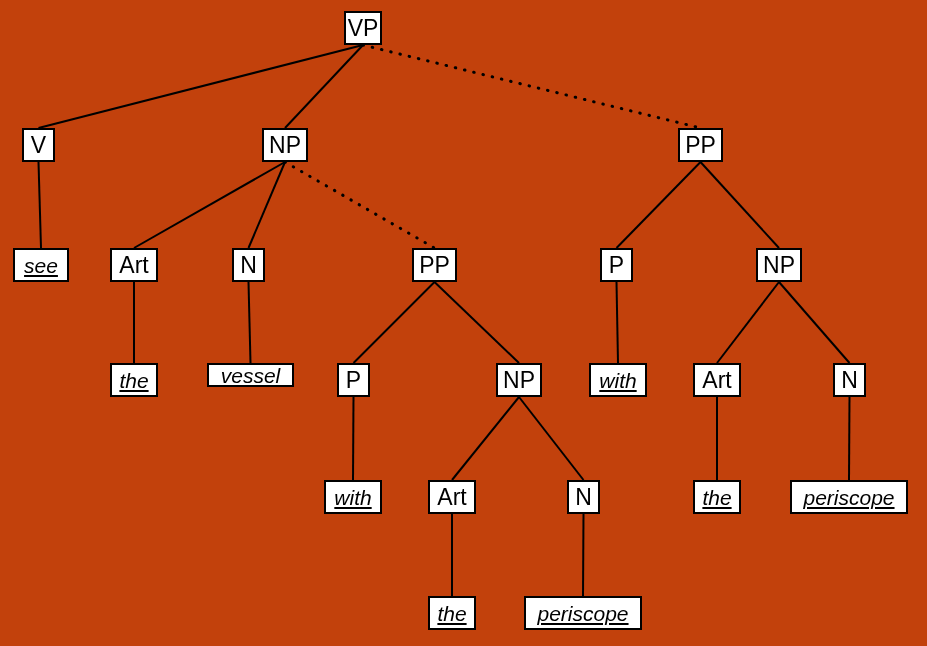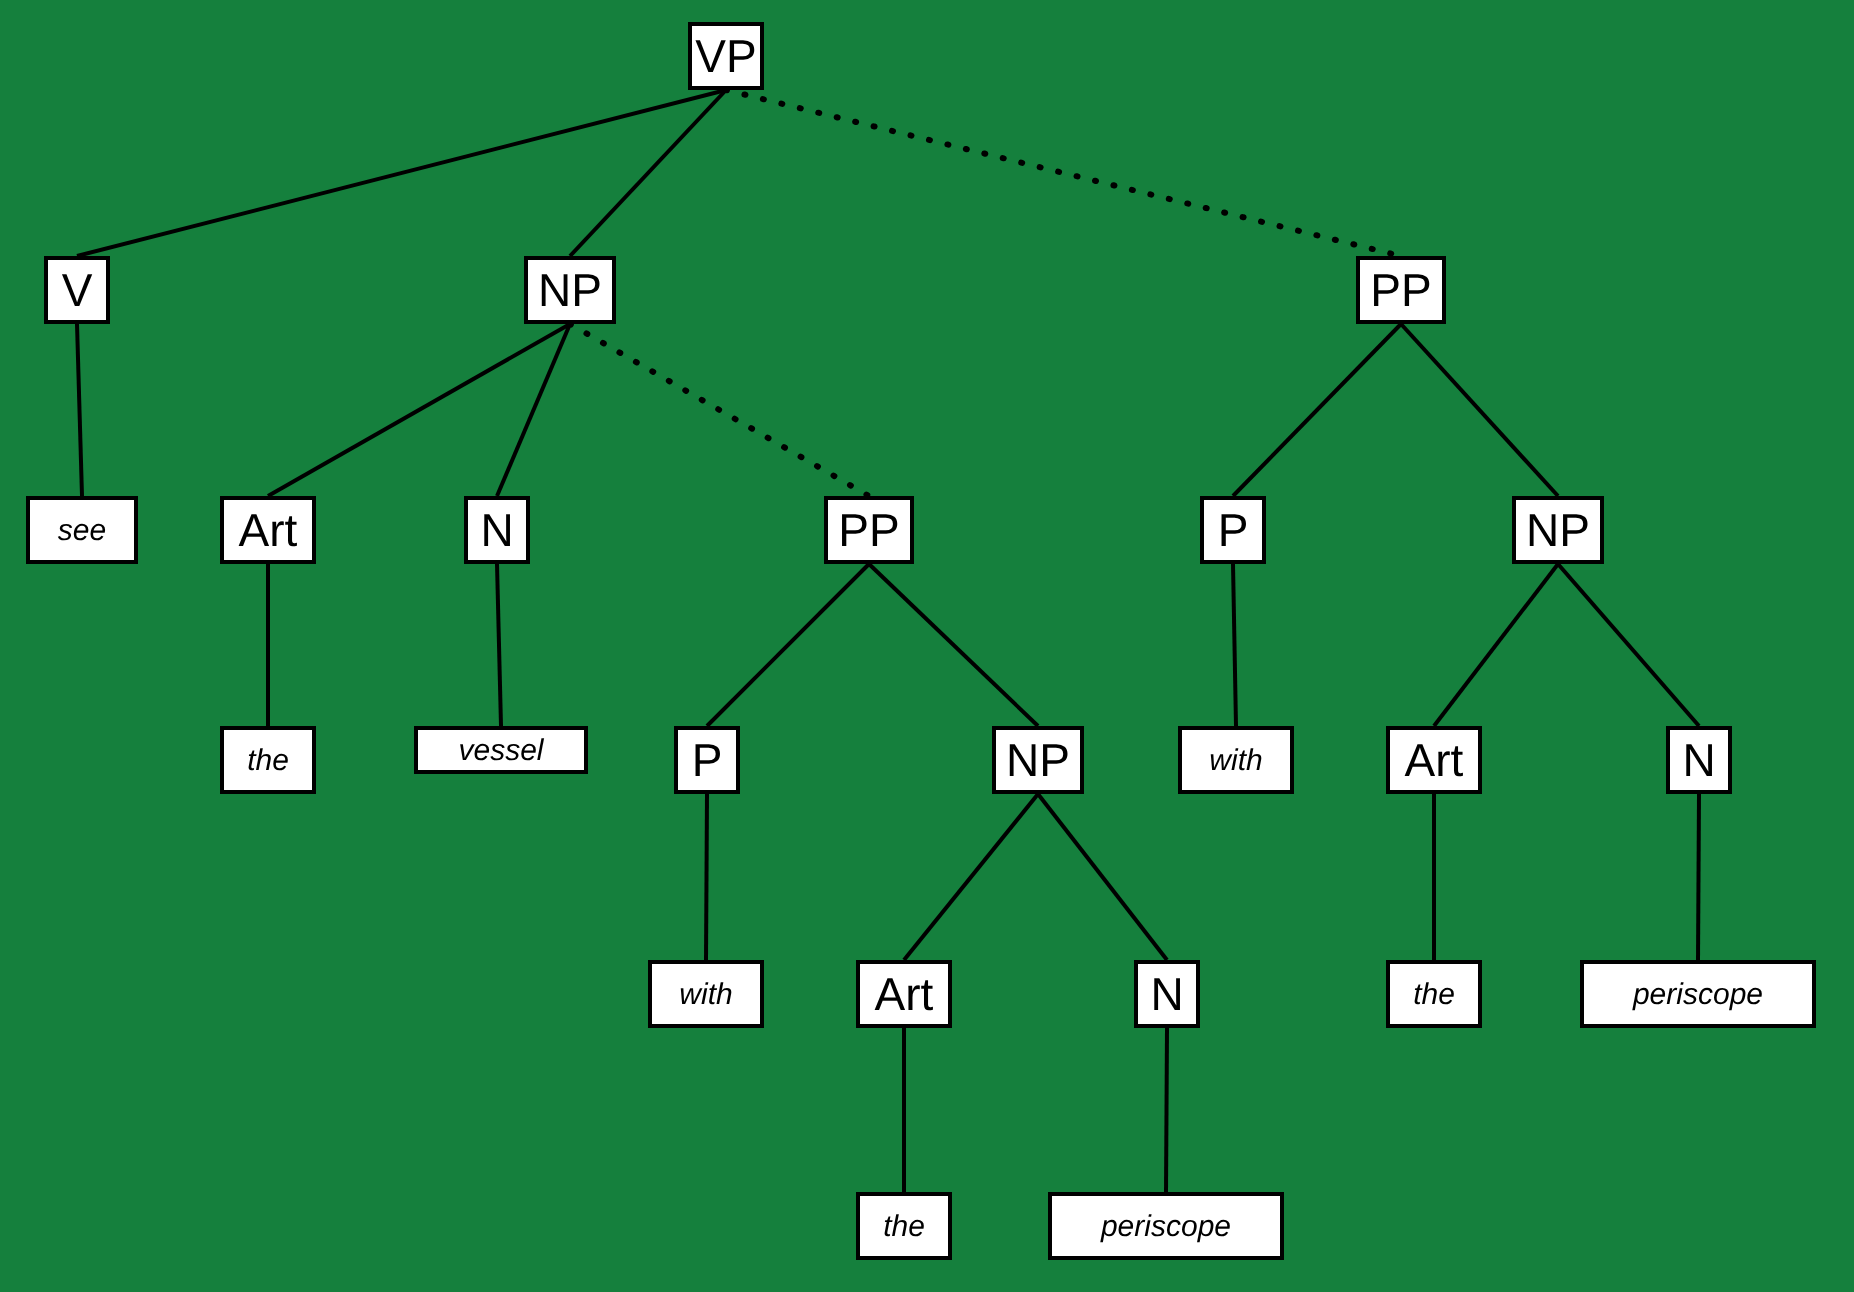--- a/index.html
+++ b/index.html
@@ -4,21 +4,21 @@
 <style>
   html, body {
     margin: 0;
     padding: 0;
     background: #ffffff;
   }
   #tree-canvas {
     position: relative;
     width: 927px;
     height: 646px;
-    background: #15803d;
+    background: #c2410c;
     font-family: "Liberation Sans", sans-serif;
     overflow: hidden;
   }
   svg.edges {
     position: absolute;
     left: 0;
     top: 0;
     width: 927px;
     height: 646px;
   }
@@ -33,23 +33,24 @@
     line-height: 1;
     color: #000000;
     white-space: nowrap;
   }
   .node.cat {
     font-size: 23px;
     font-style: normal;
     font-weight: normal;
   }
   .node.word {
-    font-size: 15px;
+    font-size: 21px;
     font-style: italic;
     font-weight: normal;
+    text-decoration: underline;
   }
 </style>
 </head>
 <body>
 
 <div id="tree-canvas">
   <svg class="edges" id="edges-svg" viewBox="0 0 927 646">
       <line x1="363" y1="45" x2="38.5" y2="128" stroke="#000000" stroke-width="2"></line>
       <line x1="363" y1="45" x2="285" y2="128" stroke="#000000" stroke-width="2"></line>
       <line x1="363" y1="45" x2="700.5" y2="128" stroke="#000000" stroke-width="3" stroke-dasharray="0.5,9" stroke-linecap="round"></line>

